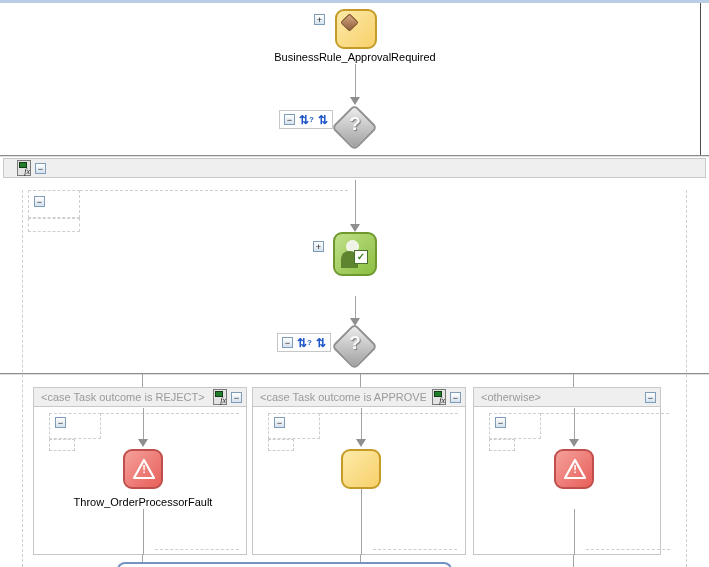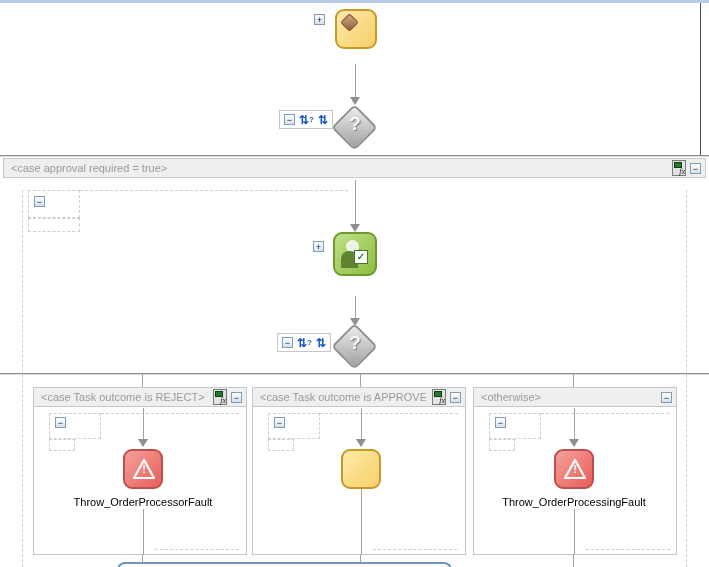--- a/index.html
+++ b/index.html
@@ -70,40 +70,40 @@
 
 <div class="stage">
 
   <div class="topstrip"></div>
   <div class="divider"></div>
 
   <div class="ebox" style="left:314px;top:14px;">+</div>
   <div class="node yellow" style="left:335px;top:9px;width:42px;">
     <div class="br-diamond"></div>
   </div>
+  <div class="nodelabel" style="left:255px;top:51px;width:200px;">BusinessRule_ApprovalRequired</div>
 
   <div class="vline" style="left:355px;top:64px;height:35px;"></div>
   <div class="arrowhead" style="left:350px;top:97px;"></div>
 
   <div class="toolbar" style="left:279px;top:110px;">
     <div class="ebox">−</div>
     <span class="swapicon"><span>⇅</span><span class="q">?</span></span>
     <span class="swapicon">⇅</span>
   </div>
 
   <div class="diamond-wrap" style="left:331px;top:104px;">
     <div class="diamond"></div>
     <div class="diamond-q">?</div>
   </div>
 
   <div class="hline" style="left:0;top:155px;width:709px;"></div>
   <div class="hline2" style="left:0;top:156px;width:709px;"></div>
 
   <div class="caseheader" style="left:3px;top:158px;width:703px;">
-    <span class="title">&lt;case approval required = true&gt;</span>
     <span class="fxicon">
       <span class="screen"></span>
       <span class="fx">fx</span>
     </span>
     <div class="ebox">−</div>
   </div>
 
   <div class="dropcell" style="left:28px;top:190px;width:52px;height:28px;"></div>
   <div class="dropcell" style="left:28px;top:218px;width:52px;height:14px;"></div>
   <div class="dashh" style="left:80px;top:190px;width:268px;"></div>
@@ -184,38 +184,37 @@
     <div class="dashh" style="left:67px;top:25px;width:138px;"></div>
     <div class="ebox" style="left:21px;top:29px;">−</div>
     <div class="vline" style="left:108px;top:20px;height:32px;"></div>
     <div class="arrowhead" style="left:103px;top:51px;"></div>
     <div class="node yellow" style="left:88px;top:61px;"></div>
     <div class="vline" style="left:108px;top:101px;height:66px;"></div>
     <div class="dashh" style="left:120px;top:161px;width:84px;"></div>
   </div>
   <div class="vline" style="left:360px;top:555px;height:8px;"></div>
 
-  <div class="column" style="left:473px;width:204px;">
+  <div class="column" style="left:473px;width:188px;">
     <div class="caseheader">
       <span class="title">&lt;otherwise&gt;</span>
       <div class="ebox">−</div>
     </div>
     <div class="dropcell" style="left:15px;top:25px;width:52px;height:26px;"></div>
     <div class="dropcell" style="left:15px;top:51px;width:26px;height:12px;"></div>
     <div class="dashh" style="left:67px;top:25px;width:128px;"></div>
     <div class="ebox" style="left:21px;top:29px;">−</div>
     <div class="vline" style="left:100px;top:20px;height:32px;"></div>
     <div class="arrowhead" style="left:95px;top:51px;"></div>
     <div class="node red" style="left:80px;top:61px;">
       <svg class="throwicon" viewBox="0 0 24 22">
         <path d="M12 2 L22 20 L2 20 Z" fill="none" stroke="#ffffff" stroke-width="2.2" stroke-linejoin="round"></path>
       </svg>
       <div class="throwmark" style="left:7px;top:12px;">!</div>
     </div>
-    <div class="nodelabel" style="left:0px;top:108px;width:200px;">Throw_OrderProcessingFault</div>
     <div class="vline" style="left:100px;top:121px;height:46px;"></div>
     <div class="dashh" style="left:112px;top:161px;width:84px;"></div>
   </div>
   <div class="vline" style="left:573px;top:555px;height:12px;"></div>
 
   <div class="scopebar"></div>
 
 </div>
 
 </body></html>

